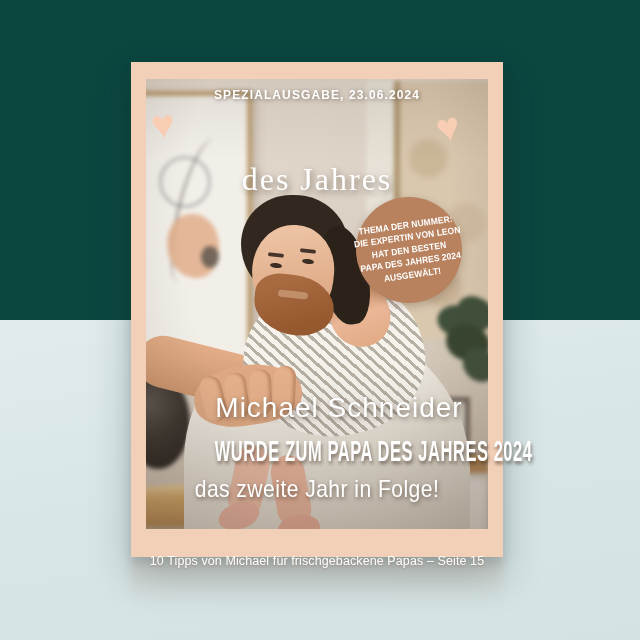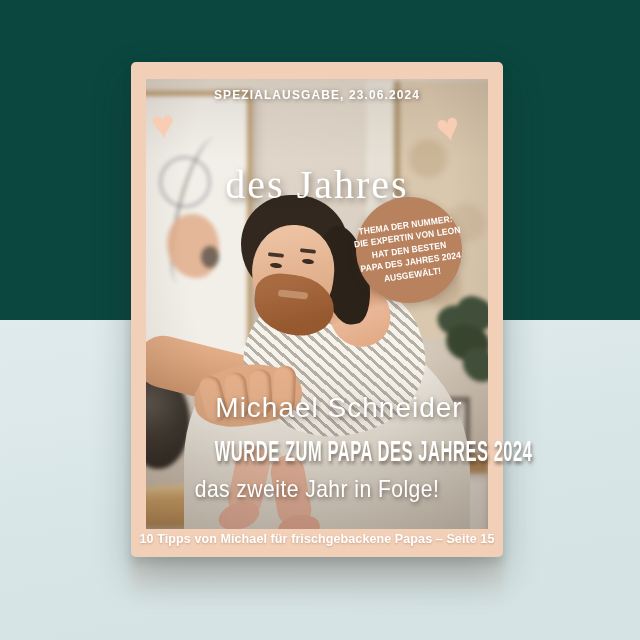--- a/index.html
+++ b/index.html
@@ -16,21 +16,21 @@
   .scene{position:relative;width:640px;height:640px;overflow:hidden;}
   .bg-top{position:absolute;left:0;top:0;width:640px;height:320px;background:var(--bg-top);}
   .bg-bottom{position:absolute;left:0;top:320px;width:640px;height:320px;
     background:linear-gradient(170deg,#e0ebed 0%,#d9e6e7 45%,#d4e2e3 100%);}
   .reflection{position:absolute;left:131px;top:557px;width:372px;height:46px;
     background:linear-gradient(to bottom,rgba(199,177,162,.40),rgba(199,177,162,0));
     filter:blur(5px);}
 
   
   .magazine{position:absolute;left:131px;top:62px;width:372px;height:495px;
-    background:var(--cover-border);border-radius:5px;
+    background:var(--cover-border);border-radius:0;
     box-shadow:0 18px 38px rgba(25,48,46,.28), 0 4px 10px rgba(25,48,46,.18);}
   .photo{position:absolute;left:15px;top:17px;width:342px;height:450px;overflow:hidden;
     background:linear-gradient(155deg,#e6ddd1 0%,#d9cfc2 45%,#c8bcab 100%);}
   .photo-bg{position:absolute;inset:0;filter:blur(2.2px);}
   .figure{position:absolute;inset:0;filter:blur(.5px);}
   .overlay-shade{position:absolute;inset:0;
     background:radial-gradient(ellipse at 50% 32%,rgba(0,0,0,0) 55%,rgba(70,50,38,.16) 100%),
                linear-gradient(to bottom,rgba(70,50,38,.10) 0%,rgba(0,0,0,0) 18%,rgba(0,0,0,0) 62%,rgba(80,60,45,.22) 100%);}
 
   
@@ -112,40 +112,40 @@
   .mouth{position:absolute;left:132px;top:212px;width:30px;height:7px;border-radius:4px;
     background:#c99a77;transform:rotate(6deg);opacity:.8;}
 
   
   .cover-text{position:absolute;color:var(--cover-text);width:100%;text-align:center;}
   .issue{top:26px;font-size:12px;font-weight:700;letter-spacing:1.1px;
     text-shadow:1px 1px 4px rgba(55,40,28,.55);}
   .title{top:38px;font-family:"Liberation Serif",serif;font-size:64px;font-weight:400;
     letter-spacing:10px;padding-left:10px;line-height:1.0;
     text-shadow:3px 4px 7px rgba(55,38,25,.55),1px 1px 2px rgba(55,38,25,.4);}
-  .subtitle{top:99px;font-family:"Liberation Serif",serif;font-size:40px;letter-spacing:2px;
+  .subtitle{top:99px;font-family:"Liberation Serif",serif;font-size:32px;letter-spacing:2px;
     text-shadow:2px 3px 6px rgba(55,38,25,.5);}
   .heart{position:absolute;color:var(--heart);font-size:40px;line-height:1;width:auto;
     text-shadow:none;}
   .heart-left{left:20px;top:42px;transform:rotate(-5deg);}
   .heart-right{left:305px;top:45px;transform:rotate(-12deg);}
   .badge{position:absolute;left:225px;top:135px;width:106px;height:106px;border-radius:50%;
     background:var(--badge);display:flex;align-items:center;justify-content:center;
     box-shadow:0 3px 8px rgba(70,45,30,.25);}
   .badge-text{transform:rotate(-8deg) scaleX(.94);color:#fff;font-weight:700;font-size:9px;
     line-height:1.38;text-align:center;letter-spacing:.1px;white-space:nowrap;}
   .name{top:330px;font-size:28px;font-weight:400;letter-spacing:1px;
     text-shadow:1px 2px 5px rgba(55,40,28,.6);padding-left:44px;}
   .headline{top:372px;white-space:nowrap;transform:scaleX(.55);transform-origin:50% 50%;
     font-size:30px;font-weight:700;letter-spacing:1px;
     text-shadow:2px 3px 5px rgba(55,40,28,.55);}
   .subheadline{top:413px;white-space:nowrap;transform:scaleX(.88);transform-origin:50% 50%;
     font-size:24px;font-weight:400;letter-spacing:.5px;
     text-shadow:1px 2px 5px rgba(55,40,28,.6);}
-  .footer-line{top:470px;font-size:12.5px;font-weight:700;letter-spacing:.1px;
+  .footer-line{top:492px;font-size:12.5px;font-weight:400;letter-spacing:.1px;
     color:#fff;text-shadow:0 1px 2px rgba(150,110,85,.45);}
 </style>
 </head>
 <body>
 
 <div class="scene">
   <div class="bg-top"></div>
   <div class="bg-bottom">
     
   </div>

